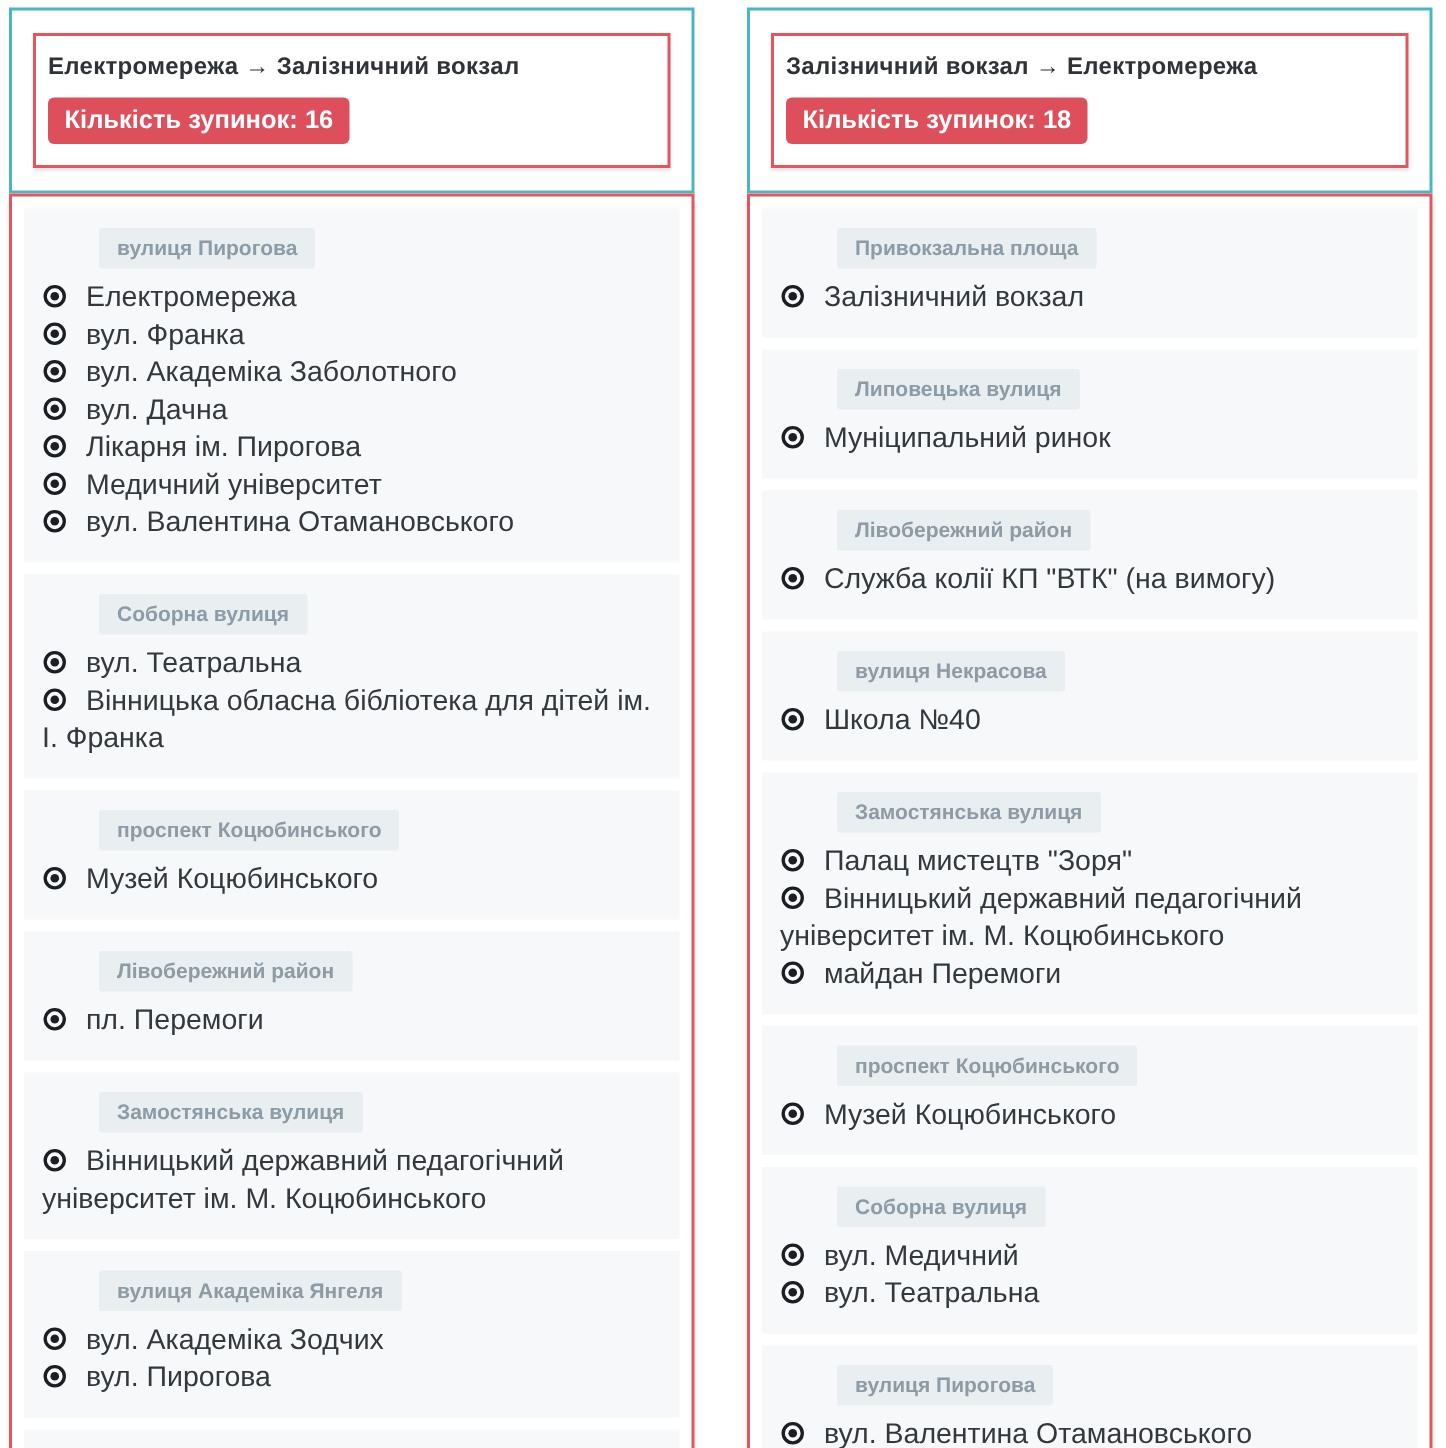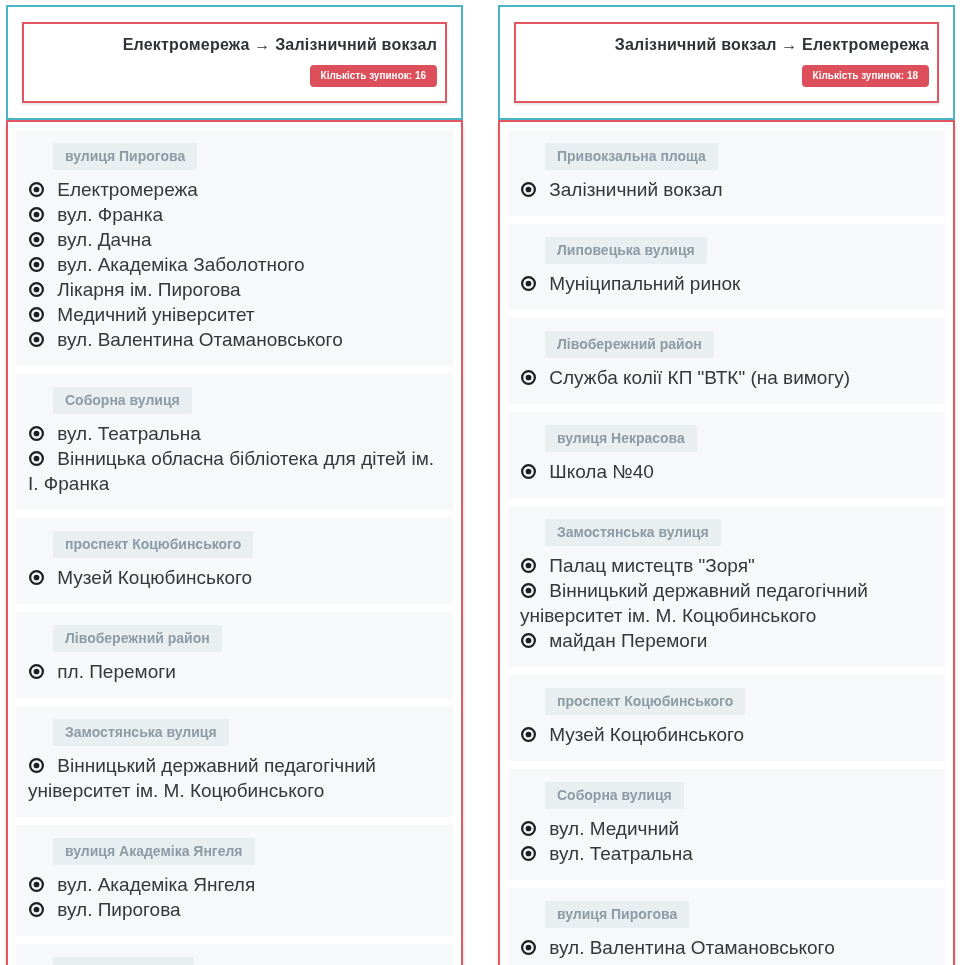--- a/index.html
+++ b/index.html
@@ -31,55 +31,55 @@
     flex:0 0 457px;
   }
   .route-header-outer{
     border:2px solid var(--cyan);
     background:#ffffff;
     padding:15px 14px;
   }
   .route-header-inner{
     border:2px solid var(--red);
     background:#ffffff;
-    text-align:right;
+    text-align:left;
     padding:12px 8px 14px;
     box-shadow:0 2px 2px rgba(0,0,0,0.10);
   }
   .route-title{
     margin:0 0 11px 0;
     font-size:16px;
     font-weight:bold;
     color:var(--title-text);
     letter-spacing:.2px;
   }
   .stops-count-badge{
     display:inline-block;
     background:var(--badge-red);
     color:var(--badge-red-text);
-    font-size:10px;
+    font-size:17px;
     font-weight:bold;
     padding:5px 11px 6px;
     border-radius:4px;
   }
   .route-body{
     border:2px solid var(--red);
     background:#ffffff;
     padding:8px;
     box-shadow:0 4px 4px -1px rgba(0,0,0,0.28);
   }
   .street-section{
     background:var(--section-bg);
     padding:13px 10px 14px 12px;
     margin-bottom:8px;
   }
   .street-section:last-child{margin-bottom:0;}
   .street-badge{
     display:inline-block;
-    margin-left:25px;
+    margin-left:38px;
     margin-bottom:7px;
     background:var(--street-badge-bg);
     color:var(--street-badge-text);
     font-size:14px;
     font-weight:bold;
     padding:5px 12px 6px;
     border-radius:2px;
   }
   ul.stops{
     list-style:none;
@@ -133,38 +133,38 @@
     </span>
     <span class="stop-label">вул. Франка</span>
   </li>
             <li class="stop-item">
     <span class="stop-icon">
       <svg viewBox="0 0 16 16" aria-hidden="true">
         <circle cx="8" cy="8" r="6" fill="none" stroke="#1b1f23" stroke-width="2.1"></circle>
         <circle cx="8" cy="8" r="2.7" fill="#1b1f23"></circle>
       </svg>
     </span>
+    <span class="stop-label">вул. Академіка Заболотного</span>
+  </li>
+            <li class="stop-item">
+    <span class="stop-icon">
+      <svg viewBox="0 0 16 16" aria-hidden="true">
+        <circle cx="8" cy="8" r="6" fill="none" stroke="#1b1f23" stroke-width="2.1"></circle>
+        <circle cx="8" cy="8" r="2.7" fill="#1b1f23"></circle>
+      </svg>
+    </span>
     <span class="stop-label">вул. Дачна</span>
   </li>
             <li class="stop-item">
     <span class="stop-icon">
       <svg viewBox="0 0 16 16" aria-hidden="true">
         <circle cx="8" cy="8" r="6" fill="none" stroke="#1b1f23" stroke-width="2.1"></circle>
         <circle cx="8" cy="8" r="2.7" fill="#1b1f23"></circle>
       </svg>
     </span>
-    <span class="stop-label">вул. Академіка Заболотного</span>
-  </li>
-            <li class="stop-item">
-    <span class="stop-icon">
-      <svg viewBox="0 0 16 16" aria-hidden="true">
-        <circle cx="8" cy="8" r="6" fill="none" stroke="#1b1f23" stroke-width="2.1"></circle>
-        <circle cx="8" cy="8" r="2.7" fill="#1b1f23"></circle>
-      </svg>
-    </span>
     <span class="stop-label">Лікарня ім. Пирогова</span>
   </li>
             <li class="stop-item">
     <span class="stop-icon">
       <svg viewBox="0 0 16 16" aria-hidden="true">
         <circle cx="8" cy="8" r="6" fill="none" stroke="#1b1f23" stroke-width="2.1"></circle>
         <circle cx="8" cy="8" r="2.7" fill="#1b1f23"></circle>
       </svg>
     </span>
     <span class="stop-label">Медичний університет</span>
@@ -248,21 +248,21 @@
         <div class="street-section">
     <span class="street-badge">вулиця Академіка Янгеля</span>
     <ul class="stops">
             <li class="stop-item">
     <span class="stop-icon">
       <svg viewBox="0 0 16 16" aria-hidden="true">
         <circle cx="8" cy="8" r="6" fill="none" stroke="#1b1f23" stroke-width="2.1"></circle>
         <circle cx="8" cy="8" r="2.7" fill="#1b1f23"></circle>
       </svg>
     </span>
-    <span class="stop-label">вул. Академіка Янгеля</span>
+    <span class="stop-label">вул. Академіка Зодчих</span>
   </li>
             <li class="stop-item">
     <span class="stop-icon">
       <svg viewBox="0 0 16 16" aria-hidden="true">
         <circle cx="8" cy="8" r="6" fill="none" stroke="#1b1f23" stroke-width="2.1"></circle>
         <circle cx="8" cy="8" r="2.7" fill="#1b1f23"></circle>
       </svg>
     </span>
     <span class="stop-label">вул. Пирогова</span>
   </li>

